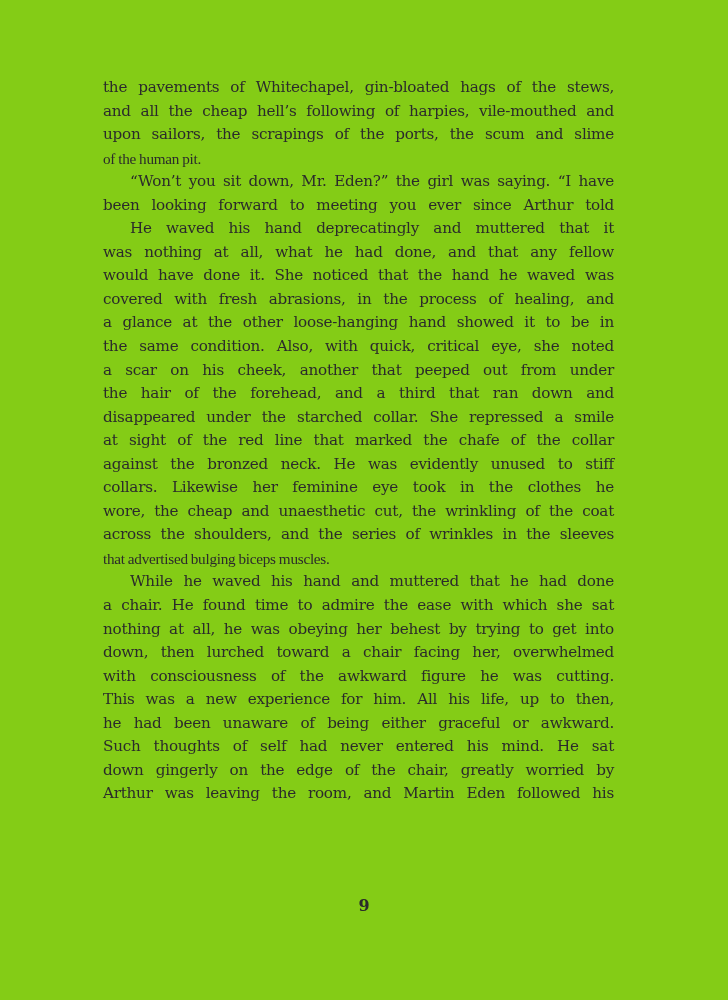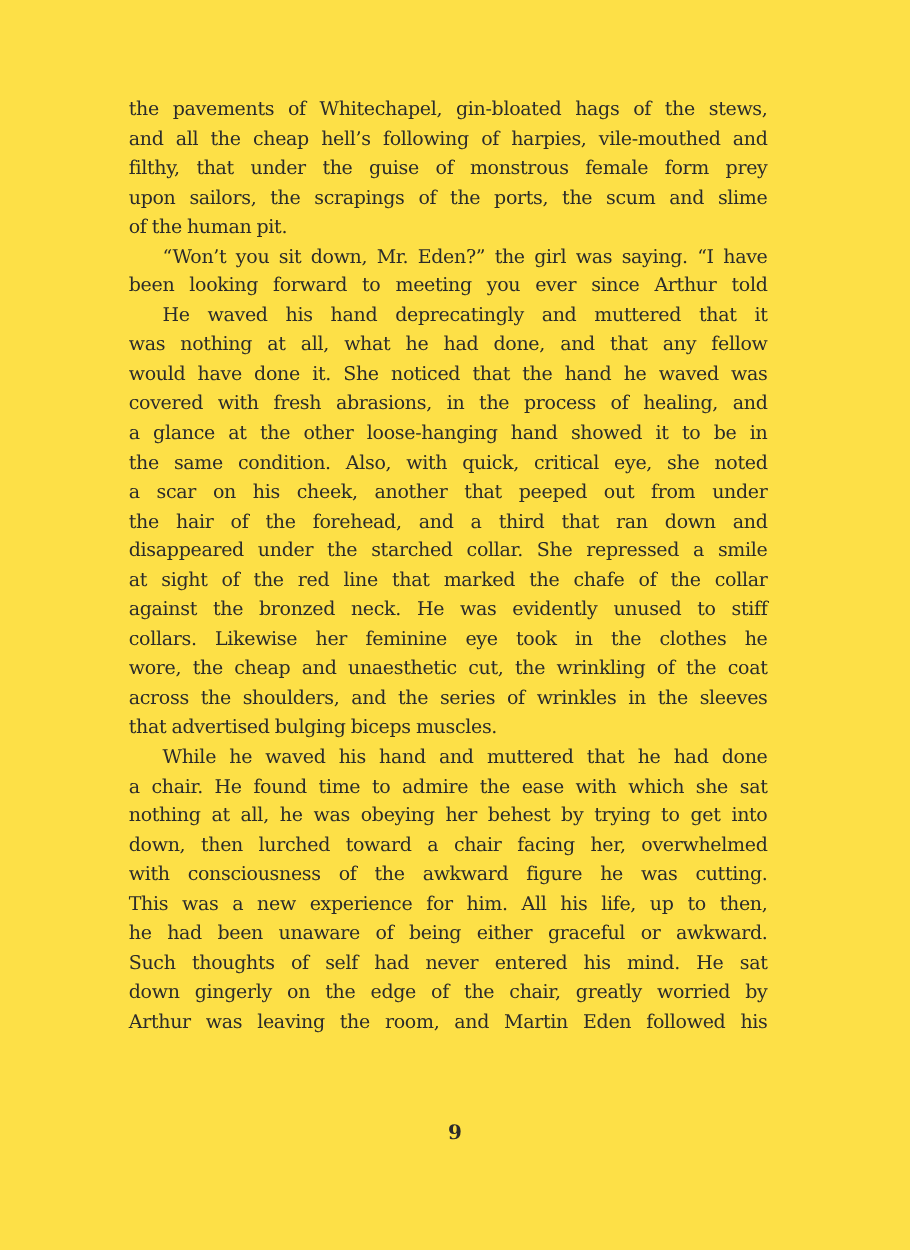--- a/index.html
+++ b/index.html
@@ -12,21 +12,21 @@
     height: 1000px;
     position: relative;
     overflow: hidden;
   }
   .page {
     position: absolute;
     left: 0;
     top: 0;
     width: 728px;
     height: 1000px;
-    background: #fde047;
+    background: #84cc16;
   }
   .text-block {
     position: absolute;
     left: 103px;
     top: 76px;
     width: 511px;
     font-family: "DejaVu Serif", serif;
     font-size: 15.2px;
     line-height: 23.55px;
     color: #2b2b2b;
@@ -40,20 +40,21 @@
   }
   .line {
     display: block;
     text-align: justify;
     text-align-last: justify;
     white-space: nowrap;
     height: 23.55px;
   }
   .line.last {
     text-align-last: left;
+    font-family: Liberation Serif, serif;
   }
   .page-number {
     position: absolute;
     left: 0;
     width: 728px;
     top: 896px;
     text-align: center;
     font-family: "DejaVu Serif", serif;
     font-size: 16px;
     font-weight: bold;
@@ -62,21 +63,20 @@
 </style>
 </head>
 <body>
 
 <div class="page">
   <div class="text-block">
 
     <p>
       <span class="line">the pavements of Whitechapel, gin-bloated hags of the stews,</span>
       <span class="line">and all the cheap hell’s following of harpies, vile-mouthed and</span>
-      <span class="line">filthy, that under the guise of monstrous female form prey</span>
       <span class="line">upon sailors, the scrapings of the ports, the scum and slime</span>
       <span class="line last">of the human pit.</span>
     </p>
 
     <p>
       <span class="line" style="padding-left:27px">“Won’t you sit down, Mr. Eden?” the girl was saying. “I have</span>
       <span class="line">been looking forward to meeting you ever since Arthur told</span>
     </p>
 
     <p>

